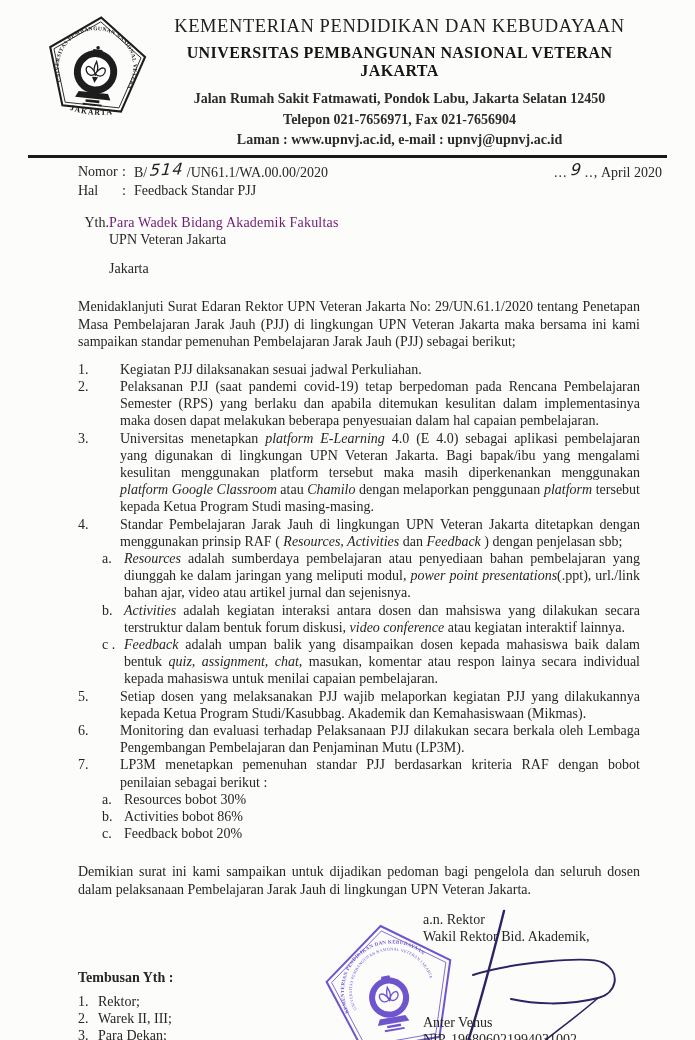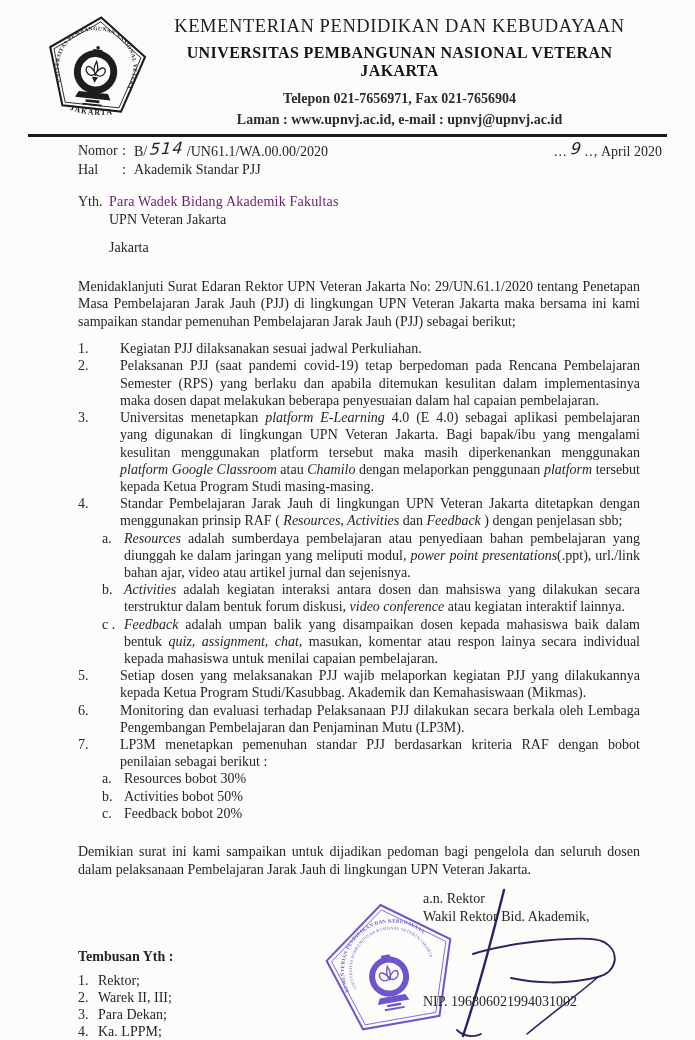--- a/index.html
+++ b/index.html
@@ -22,21 +22,21 @@
   .mlabel{width:44px;flex:none;}
   .mcolon{width:12px;flex:none;}
   .hw{font-family:"DejaVu Sans", sans-serif;font-style:italic;font-size:16px;
       display:inline-block;transform:skewX(-8deg) rotate(-3deg);letter-spacing:1px;
       color:#1f1f1f;position:relative;top:-2px;padding:0 3px;}
   .date{position:absolute;right:-22px;top:0;white-space:nowrap;}
   .dots{letter-spacing:1px;color:#333;}
   
   .addressee{margin:14px 55px 0 78px;font-size:14px;line-height:17.5px;}
   .yth-row{display:flex;}
-  .yth{width:31px;flex:none;}
+  .yth{width:31px;flex:none;text-align:right;}
   .addr-name{font-weight:normal;letter-spacing:0.2px;color:#701a75;}
   .addr-org{padding-left:31px;}
   .addr-city{padding-left:31px;margin-top:11px;}
   
   .para{margin:21px 55px 0 78px;font-size:14px;line-height:17.6px;text-align:justify;}
   .list{margin:10px 55px 0 78px;font-size:14px;line-height:17.2px;}
   .li{display:flex;}
   .num{width:22px;flex:none;}
   .litxt{flex:1;text-align:justify;margin-left:20px;}
   .subli{display:flex;padding-left:24px;}
@@ -84,39 +84,40 @@
         <rect x="-11" y="42" width="22" height="2" fill="#1d1d1d"></rect>
         <text font-size="9" font-weight="bold" fill="#1d1d1d" letter-spacing="1.2" text-anchor="middle">
           <textPath href="#jakArc" startOffset="50%">JAKARTA</textPath>
         </text>
       </g>
     </svg>
     <div class="head-center">
       <div class="h-ministry">KEMENTERIAN PENDIDIKAN DAN KEBUDAYAAN</div>
       <div class="h-univ">UNIVERSITAS PEMBANGUNAN NASIONAL VETERAN JAKARTA</div>
       <div class="h-addr">
+        <div>Jalan Rumah Sakit Fatmawati, Pondok Labu, Jakarta Selatan 12450</div>
         <div>Telepon 021-7656971, Fax 021-7656904</div>
         <div>Laman : www.upnvj.ac.id, e-mail : upnvj@upnvj.ac.id</div>
       </div>
     </div>
   </div>
   <hr class="rule">
 
   <div class="meta">
     <div class="mrow">
       <span class="mlabel">Nomor</span>
       <span class="mcolon">:</span>
       <span>
         <span>B/</span><span class="hw">514</span><span>/UN61.1/WA.00.00/2020</span>
       </span>
     </div>
     <div class="mrow">
       <span class="mlabel">Hal</span>
       <span class="mcolon">:</span>
-      <span>Akademik Standar PJJ</span>
+      <span>Feedback Standar PJJ</span>
     </div>
     <div class="date">
       <span class="dots">...</span><span class="hw">9</span><span class="dots">..,</span>
       <span>April 2020</span>
     </div>
   </div>
 
   <div class="addressee">
     <div class="yth-row">
       <span class="yth">Yth.</span>
@@ -175,21 +176,21 @@
     <div class="li">
       <span class="num">7.</span>
       <div class="litxt"><span>LP3M menetapkan pemenuhan  standar PJJ berdasarkan kriteria RAF dengan bobot penilaian sebagai berikut :</span></div>
     </div>
     <div class="subli">
       <span class="sublabel">a.</span>
       <div class="subtxt"><span>Resources bobot 30%</span></div>
     </div>
     <div class="subli">
       <span class="sublabel">b.</span>
-      <div class="subtxt"><span>Activities  bobot 50%</span></div>
+      <div class="subtxt"><span>Activities  bobot 86%</span></div>
     </div>
     <div class="subli">
       <span class="sublabel">c.</span>
       <div class="subtxt"><span>Feedback  bobot 20%</span></div>
     </div>
 
   </div>
 
   <div class="para"><span>Demikian surat ini kami sampaikan untuk dijadikan pedoman bagi pengelola dan  seluruh dosen dalam pelaksanaan Pembelajaran Jarak Jauh  di lingkungan UPN Veteran Jakarta.</span></div>
 
@@ -229,20 +230,21 @@
         <path d="M 176,66 C 212,54 292,46 307,54 C 324,64 320,84 301,89 C 270,97 236,95 214,90" stroke-width="2"></path>
         <path d="M 301,89 C 282,106 254,126 230,146" stroke-width="1.6"></path>
         <path d="M 160,142 C 166,148 176,150 184,146" stroke-width="1.8"></path>
       </g>
     </svg>
 
     <div class="sig-block">
       <div>a.n. Rektor</div>
       <div>Wakil Rektor Bid. Akademik,</div>
       <div class="sig-spacer"></div>
+      <div>Anter Venus</div>
       <div>NIP. 196806021994031002</div>
     </div>
 
     <div class="tembusan">
       <div class="temb-head">Tembusan Yth :</div>
       <div class="temb-item">
         <span class="tnum">1.</span>
         <span>Rektor;</span>
       </div>
       <div class="temb-item">

